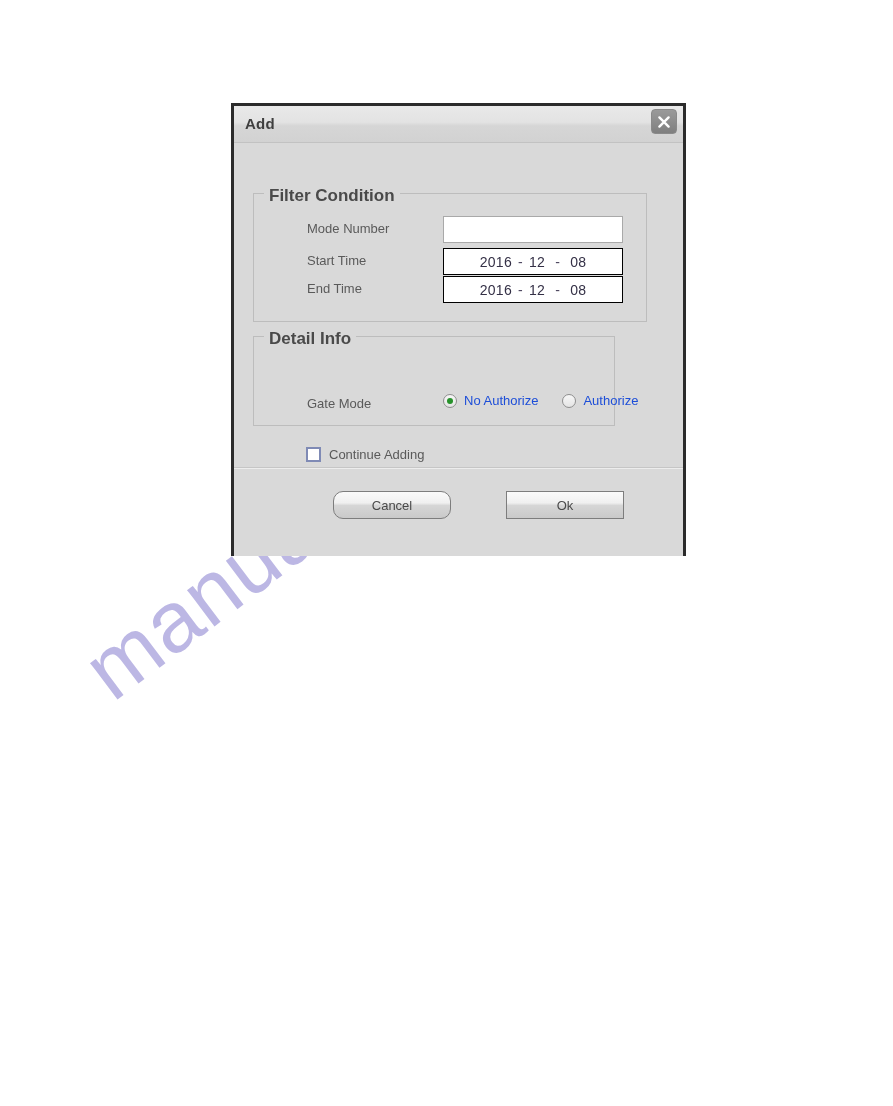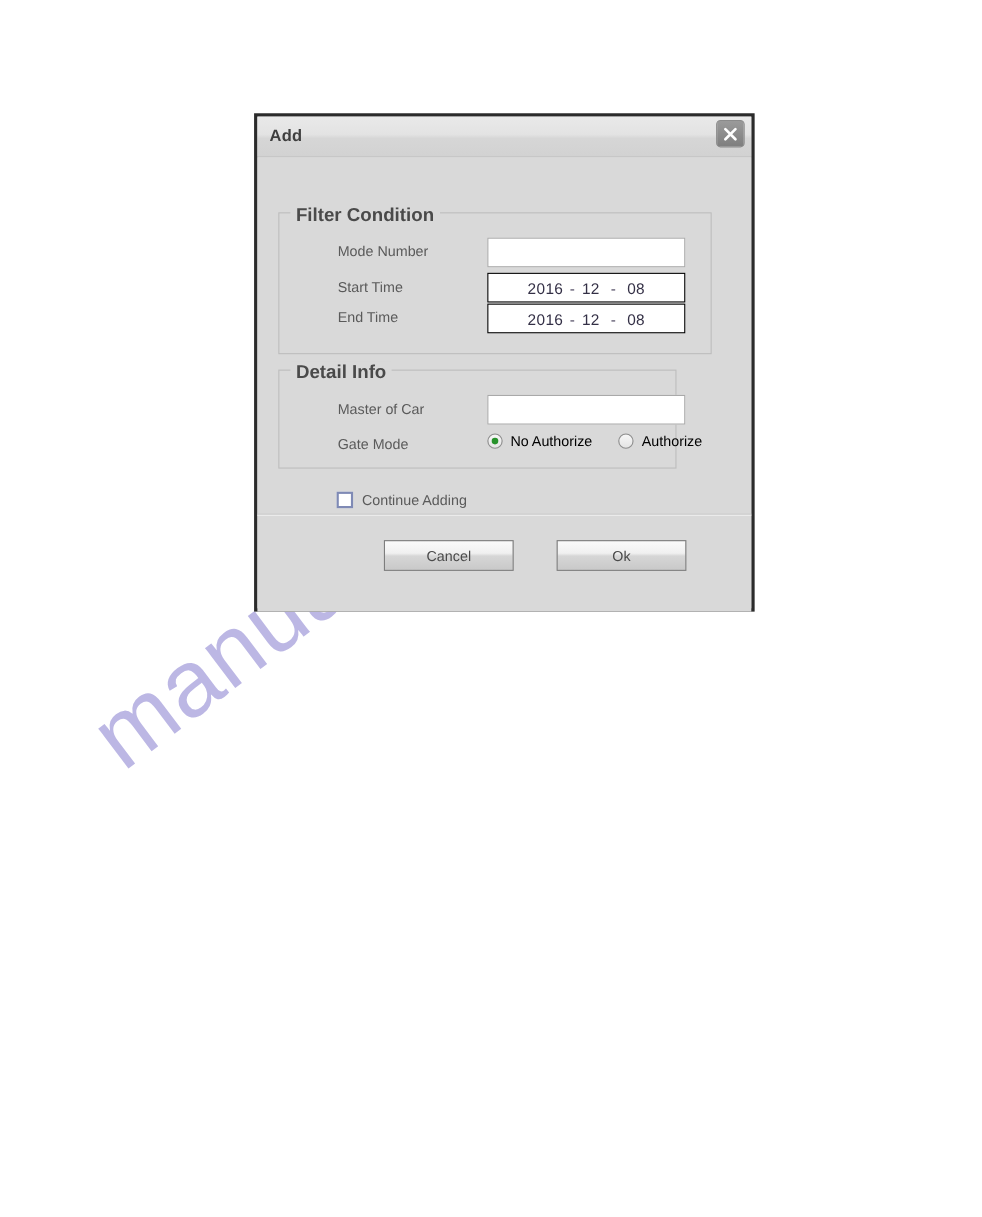--- a/index.html
+++ b/index.html
@@ -157,21 +157,21 @@
   .date-sep.wide { padding: 0 9px; }
 
   
   .radio-wrap {
     position: absolute;
     left: 189px;
     top: 2px;
     display: flex;
     align-items: center;
     font-size: 13px;
-    color: #000000;
+    color: #1d4ed8;
   }
   .radio {
     position: relative;
     width: 14px;
     height: 14px;
     border-radius: 50%;
     border: 1px solid #8e8e8e;
     background: linear-gradient(to bottom, #f7f7f7, #e4e4e4);
     box-sizing: border-box;
     cursor: pointer;
@@ -231,21 +231,21 @@
     box-sizing: border-box;
     background: linear-gradient(to bottom, #fafafa 0%, #f0f0f0 42%, #d6d6d6 52%, #c9c9c9 100%);
     font-size: 13px;
     color: #4a4a4a;
     cursor: pointer;
     display: flex;
     align-items: center;
     justify-content: center;
     font-family: "Liberation Sans", sans-serif;
   }
-  #btn-cancel { left: 115px; }
+  #btn-cancel { left: 99px; border-radius: 10px; }
   #btn-ok { left: 236px; margin-left: 36px; }
 </style>
 </head>
 <body>
 
 <div class="watermark">
   <div class="watermark-text">manualshive.com</div>
 </div>
 
 <div class="dialog">
@@ -288,24 +288,20 @@
           <span class="date-seg">12</span>
           <span class="date-sep wide">-</span>
           <span class="date-seg">08</span>
         </div>
       </div>
     </div>
 
     <div class="group" id="group-detail">
       <div class="group-legend">Detail Info</div>
 
-      <div class="row" style="top:22px;">
-        <span class="field-label">Master of Car</span>
-        <input class="textbox" type="text" placeholder="" style="">
-      </div>
 
       <div class="row" style="top:54px;">
         <span class="field-label">Gate Mode</span>
         <div class="radio-wrap">
           <span class="radio checked"></span>
           <span class="radio-label">No Authorize</span>
           <span class="radio-gap"></span>
           <span class="radio"></span>
           <span class="radio-label">Authorize</span>
         </div>

